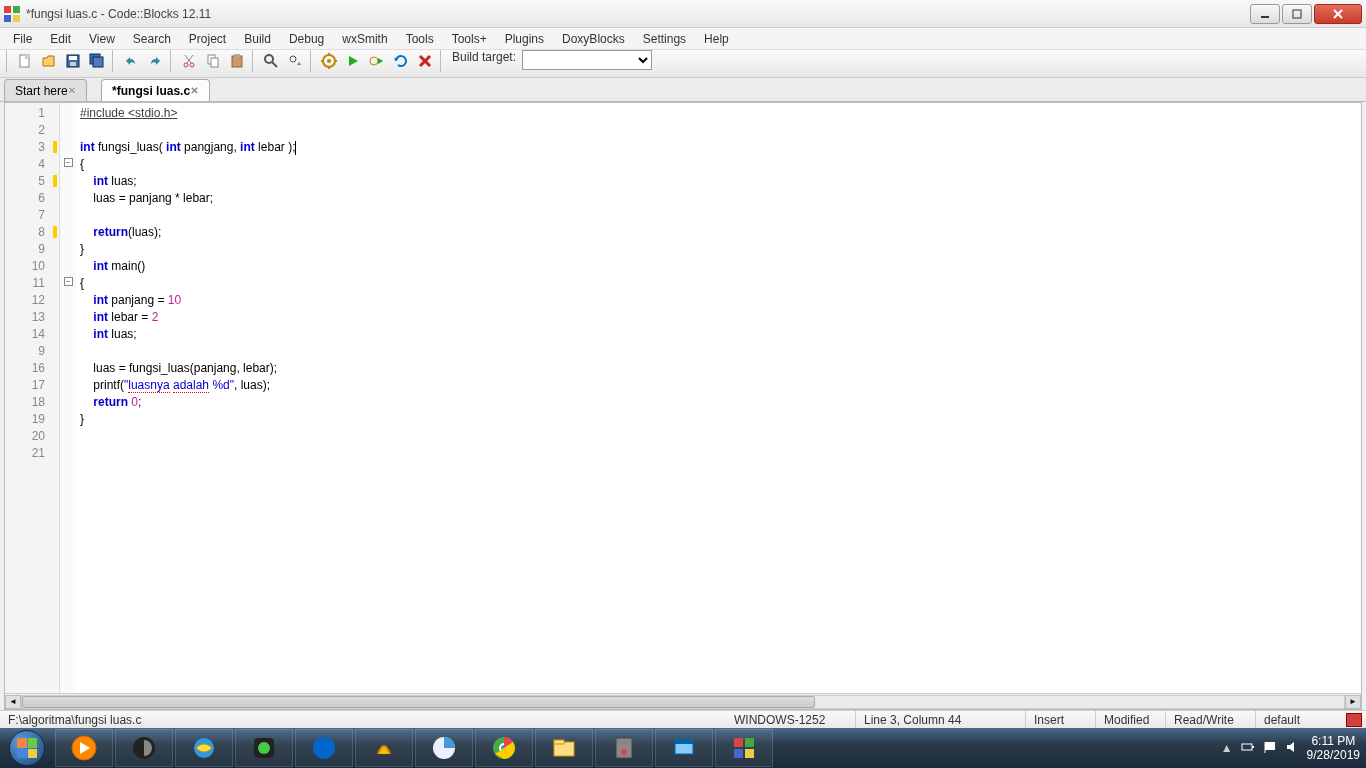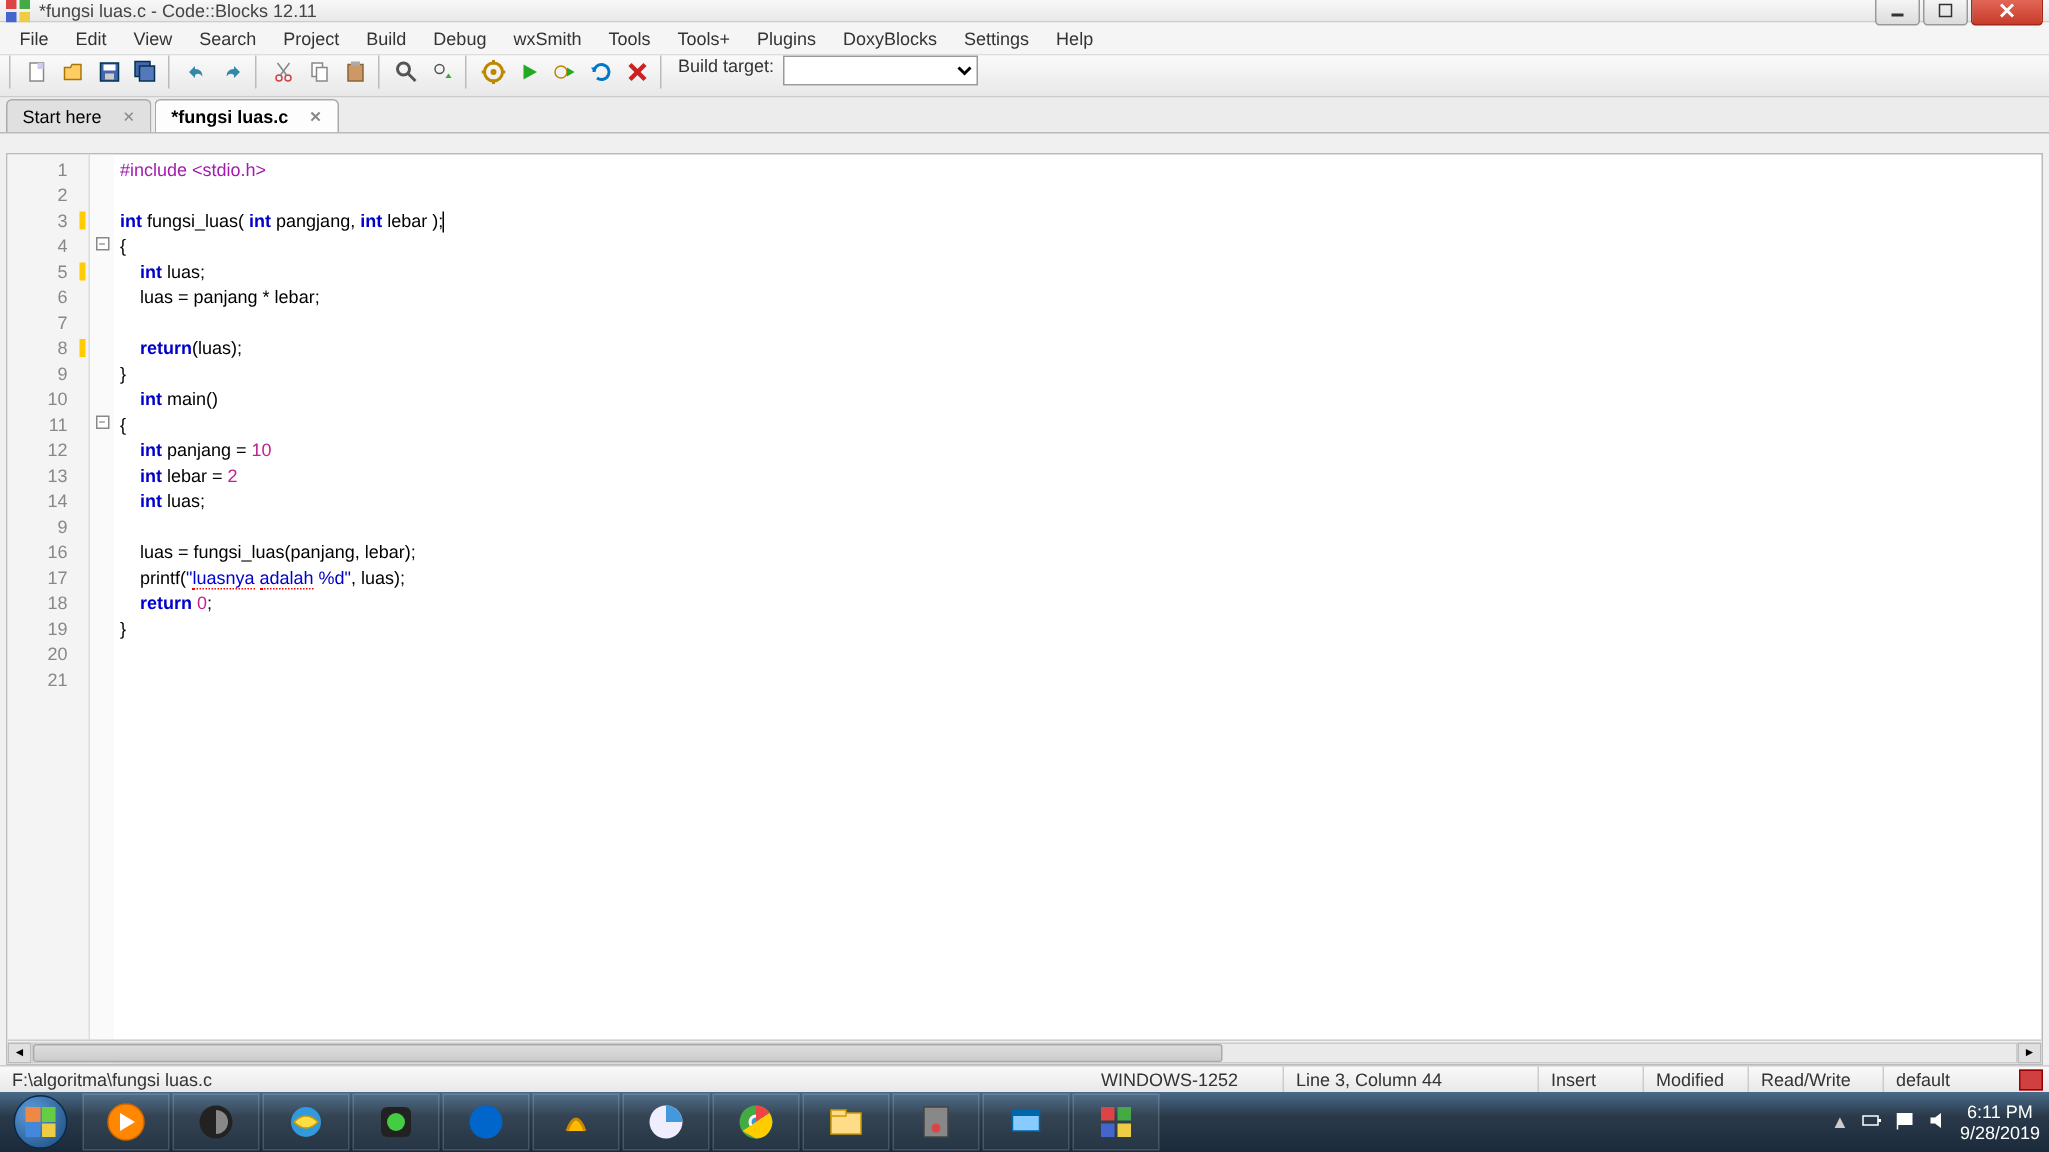--- a/index.html
+++ b/index.html
@@ -1,51 +1,51 @@
 <!DOCTYPE html>
 <html><head>
 <meta charset="utf-8">
 <style>
 * { margin: 0; padding: 0; box-sizing: border-box; font-family: Tahoma, sans-serif; font-size: 12px; }
 body { background: #f0f0f0; overflow: hidden; width: 1366px; height: 768px; }
 
-.titlebar { height: 15px; background: linear-gradient(#f8f8f8, #e8e8e8); border-bottom: 1px solid #ccc; display: flex; align-items: center; padding: 0 4px; }
+.titlebar { height: 28px; background: linear-gradient(#f8f8f8, #e8e8e8); border-bottom: 1px solid #ccc; display: flex; align-items: center; padding: 0 4px; }
 .titlebar .app-icon { width: 16px; height: 16px; margin-right: 6px; display: inline-block; }
 .titlebar .title { flex: 1; color: #444; }
 .win-controls { display: flex; gap: 2px; }
 .win-btn { width: 30px; height: 20px; display: flex; align-items: center; justify-content: center; border: 1px solid #999; background: #eee; border-radius: 3px; cursor: pointer; }
 .win-btn.close { background: linear-gradient(#e56c5c, #c83b2b); color: white; border-color: #a02818; width: 48px; }
 .win-btn.minmax { background: linear-gradient(#f8f8f8, #dcdcdc); }
 
 .menubar { height: 22px; background: #f5f5f5; display: flex; align-items: center; padding: 0 4px; border-bottom: 1px solid #ddd; }
 .menu-item { padding: 3px 9px; cursor: pointer; color: #333; }
 
 .toolbar { height: 28px; background: linear-gradient(#fafafa, #e8e8e8); border-bottom: 1px solid #ccc; display: flex; align-items: flex-start; padding: 0 4px; gap: 2px; }
 .tool-btn { width: 22px; height: 22px; display: flex; align-items: center; justify-content: center; cursor: pointer; border-radius: 2px; }
 .tool-sep { width: 4px; height: 22px; border-left: 1px solid #bbb; margin: 0 2px; }
 .build-target-label { color: #333; margin: 0 4px; }
 .build-target-select { width: 130px; height: 20px; border: 1px solid #999; background: white; }
 
 .tabbar { height: 24px; background: #ececec; border-bottom: 1px solid #bbb; display: flex; align-items: flex-end; padding: 0 4px; }
-.tab { height: 22px; padding: 0 10px; background: #e0e0e0; border: 1px solid #aaa; border-bottom: none; border-radius: 4px 4px 0 0; display: flex; align-items: center; margin-right: 2px; cursor: pointer; gap: 14px; }
+.tab { height: 22px; padding: 0 10px; background: #e0e0e0; border: 1px solid #aaa; border-bottom: none; border-radius: 4px 4px 0 0; display: flex; align-items: center; margin-right: 14px; cursor: pointer; gap: 0; }
 .tab.active { background: #fdfdfd; font-weight: bold; }
 .tab-close { color: #888; font-size: 10px; cursor: pointer; }
 
 .editor-wrap { position: absolute; top: 102px; bottom: 58px; left: 0; right: 0; background: white; border: 1px solid #bbb; margin: 0 4px; overflow: hidden; }
 .editor { display: flex; height: 100%; font-family: 'Courier New', monospace; font-size: 13px; }
 .gutter { width: 55px; background: #f4f4f4; border-right: 1px solid #ddd; text-align: right; padding: 2px 14px 2px 4px; color: #888; position: relative; }
 .gutter .ln { height: 17px; line-height: 17px; position: relative; }
 .marker-yellow { position: absolute; right: -12px; top: 2px; width: 4px; height: 12px; background: #ffcc00; }
 .fold-col { width: 16px; background: #fafafa; }
 .fold-col .ln { height: 17px; display: flex; align-items: center; justify-content: center; }
 .fold-box { width: 9px; height: 9px; border: 1px solid #888; background: white; font-size: 8px; line-height: 7px; text-align: center; cursor: pointer; color: #555; }
 .code-area { flex: 1; padding: 2px 4px; position: relative; }
 .code-area .ln { height: 17px; line-height: 17px; white-space: pre; }
 .kw { color: #0000cc; font-weight: bold; }
-.pp { color: #a21caf; }
+.pp { color: #404040; text-decoration: underline; }
 .num { color: #c02090; }
 .str { color: #0000cc; }
 .underline-red { border-bottom: 1px dotted red; }
 .cursor { display: inline-block; width: 1px; height: 14px; background: black; vertical-align: middle; }
 
 .hscroll { position: absolute; bottom: 0; left: 0; right: 0; height: 16px; background: #f0f0f0; border-top: 1px solid #ccc; display: flex; align-items: center; }
 .hscroll-track { flex: 1; height: 14px; background: #eaeaea; border: 1px solid #ccc; margin: 0 16px; position: relative; }
 .hscroll-thumb { position: absolute; left: 0; width: 60%; height: 100%; background: linear-gradient(#ddd,#ccc); border: 1px solid #aaa; border-radius: 2px; }
 .hscroll-arrow { width: 16px; height: 14px; background: #e0e0e0; border: 1px solid #bbb; display: flex; align-items: center; justify-content: center; font-size: 8px; position: absolute; }
 

